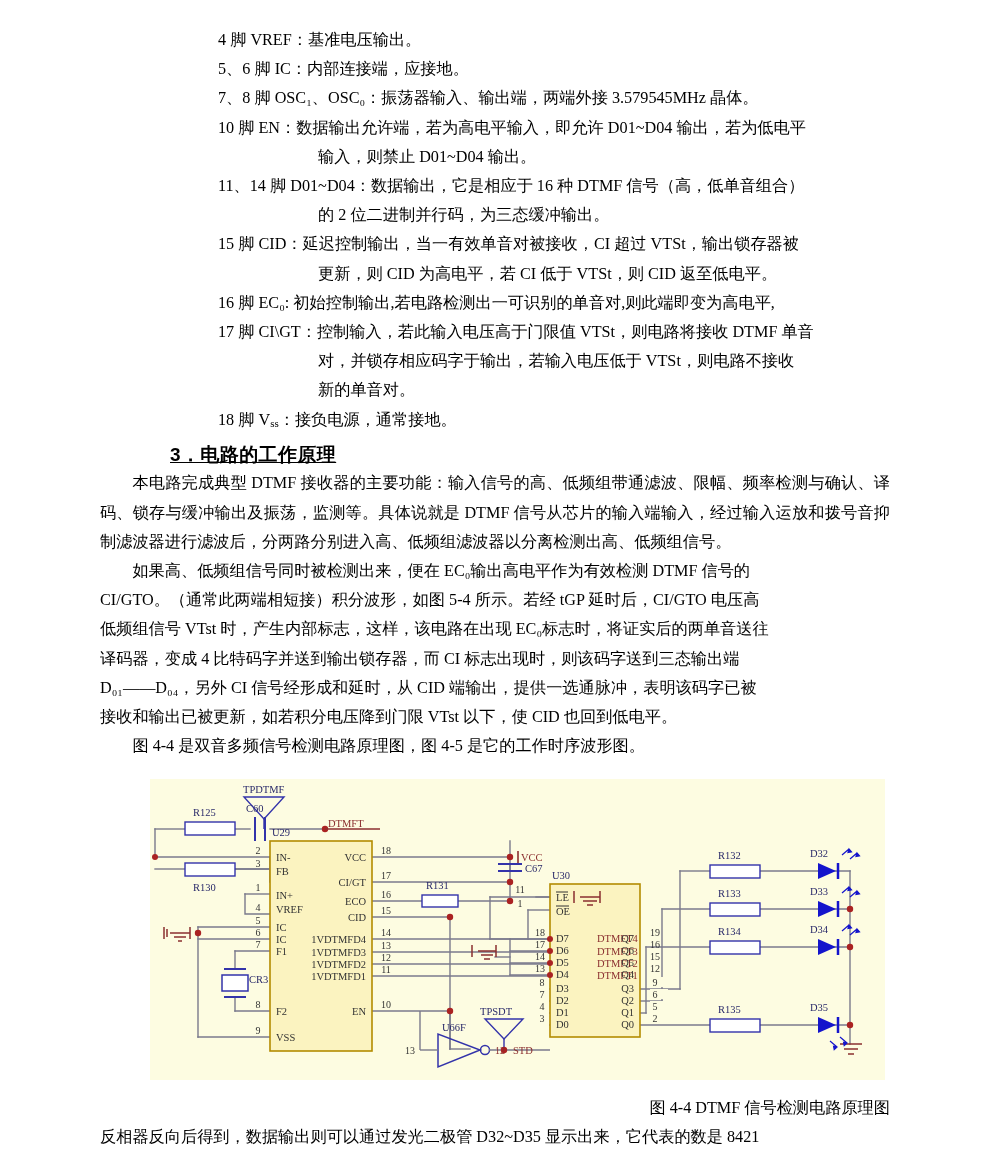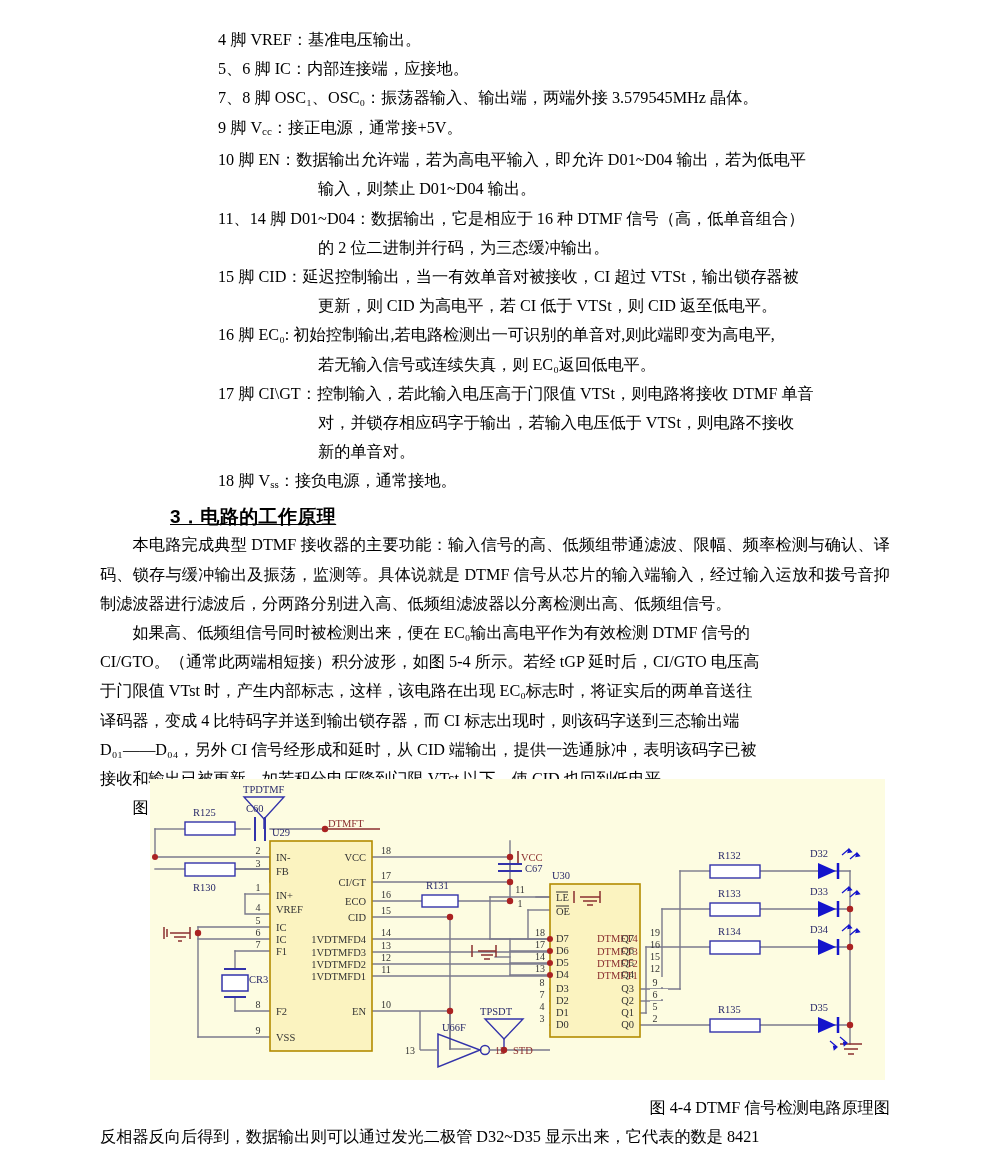--- a/index.html
+++ b/index.html
@@ -38,42 +38,40 @@
 </head>
 <body>
 
 <div class="page">
 
   <div class="doc">
 
     <div class="ln pin-line">4 脚 VREF：基准电压输出。</div>
     <div class="ln pin-line">5、6 脚 IC：内部连接端，应接地。</div>
     <div class="ln pin-line">7、8 脚 OSC₁、OSC₀：振荡器输入、输出端，两端外接 3.579545MHz 晶体。</div>
-    <div class="ln pin-line"><span>9 脚 V</span><sub>cc</sub><span>：接正电源，通常接+5V。</span></div>
     <div class="ln pin-line">10 脚 EN：数据输出允许端，若为高电平输入，即允许 D01~D04 输出，若为低电平</div>
     <div class="ln pin-cont">输入，则禁止 D01~D04 输出。</div>
     <div class="ln pin-line">11、14 脚 D01~D04：数据输出，它是相应于 16 种 DTMF 信号（高，低单音组合）</div>
     <div class="ln pin-cont">的 2 位二进制并行码，为三态缓冲输出。</div>
     <div class="ln pin-line">15 脚 CID：延迟控制输出，当一有效单音对被接收，CI 超过 VTSt，输出锁存器被</div>
     <div class="ln pin-cont">更新，则 CID 为高电平，若 CI 低于 VTSt，则 CID 返至低电平。</div>
     <div class="ln pin-line">16 脚 EC₀: 初始控制输出,若电路检测出一可识别的单音对,则此端即变为高电平,</div>
-    <div class="ln pin-cont">若无输入信号或连续失真，则 EC₀返回低电平。</div>
     <div class="ln pin-line">17 脚 CI\GT：控制输入，若此输入电压高于门限值 VTSt，则电路将接收 DTMF 单音</div>
     <div class="ln pin-cont">对，并锁存相应码字于输出，若输入电压低于 VTSt，则电路不接收</div>
     <div class="ln pin-cont">新的单音对。</div>
     <div class="ln pin-line"><span>18 脚 V</span><sub>ss</sub><span>：接负电源，通常接地。</span></div>
 
     <div class="sect-h">3．电路的工作原理</div>
 
     <div class="para">本电路完成典型 DTMF 接收器的主要功能：输入信号的高、低频组带通滤波、限幅、频率检测与确认、译码、锁存与缓冲输出及振荡，监测等。具体说就是 DTMF 信号从芯片的输入端输入，经过输入运放和拨号音抑制滤波器进行滤波后，分两路分别进入高、低频组滤波器以分离检测出高、低频组信号。</div>
 
     <div class="para2">
       <div class="ln" style="text-indent:2em">如果高、低频组信号同时被检测出来，便在 EC₀输出高电平作为有效检测 DTMF 信号的</div>
       <div class="ln">CI/GTO。（通常此两端相短接）积分波形，如图 5-4 所示。若经 tGP 延时后，CI/GTO 电压高</div>
-      <div class="ln">于门限值 VTst 时，产生内部标志，这样，该电路在出现 EC₀标志时，将证实后的两单音送往</div>
+      <div class="ln">低频组信号 VTst 时，产生内部标志，这样，该电路在出现 EC₀标志时，将证实后的两单音送往</div>
       <div class="ln">译码器，变成 4 比特码字并送到输出锁存器，而 CI 标志出现时，则该码字送到三态输出端</div>
       <div class="ln">D₀₁——D₀₄，另外 CI 信号经形成和延时，从 CID 端输出，提供一选通脉冲，表明该码字已被</div>
       <div class="ln">接收和输出已被更新，如若积分电压降到门限 VTst 以下，使 CID 也回到低电平。</div>
     </div>
 
     <div class="para">图 4-4 是双音多频信号检测电路原理图，图 4-5 是它的工作时序波形图。</div>
   </div>
 
   <div class="schem">
   <svg width="735" height="301" viewBox="0 0 735 301" xmlns="http://www.w3.org/2000/svg">

